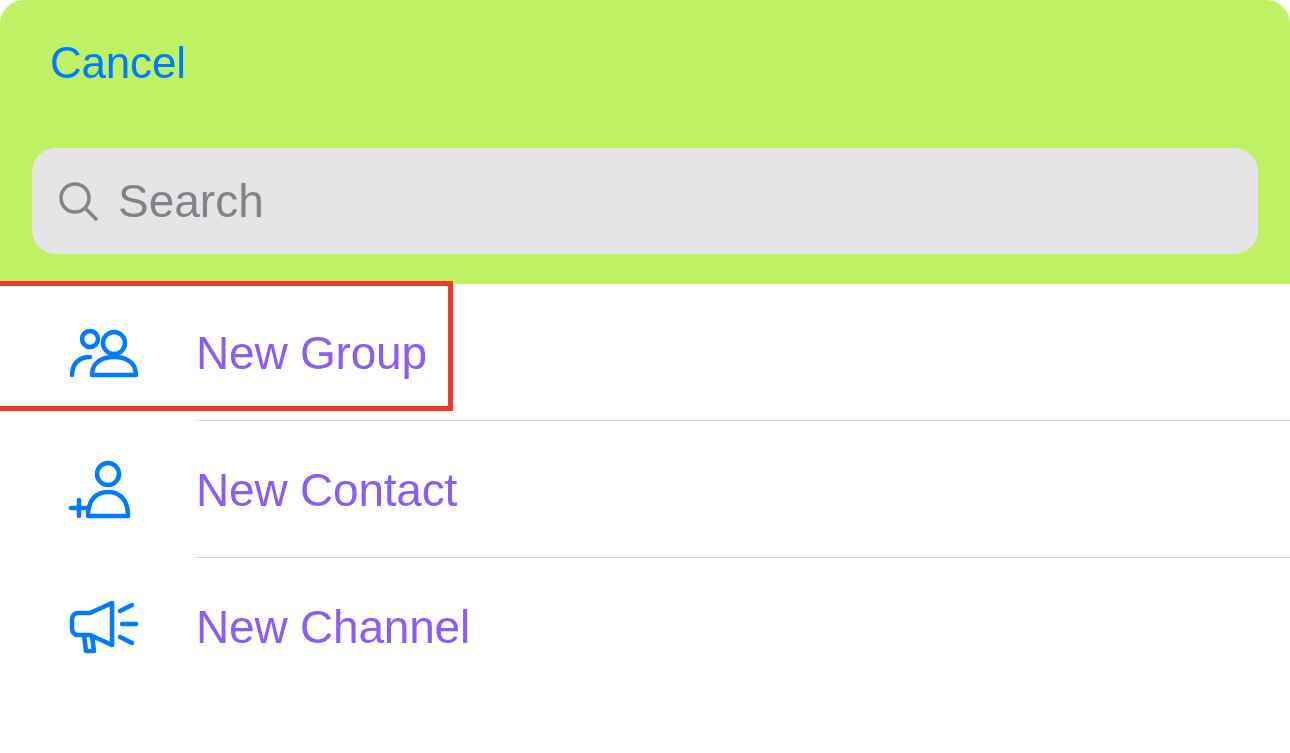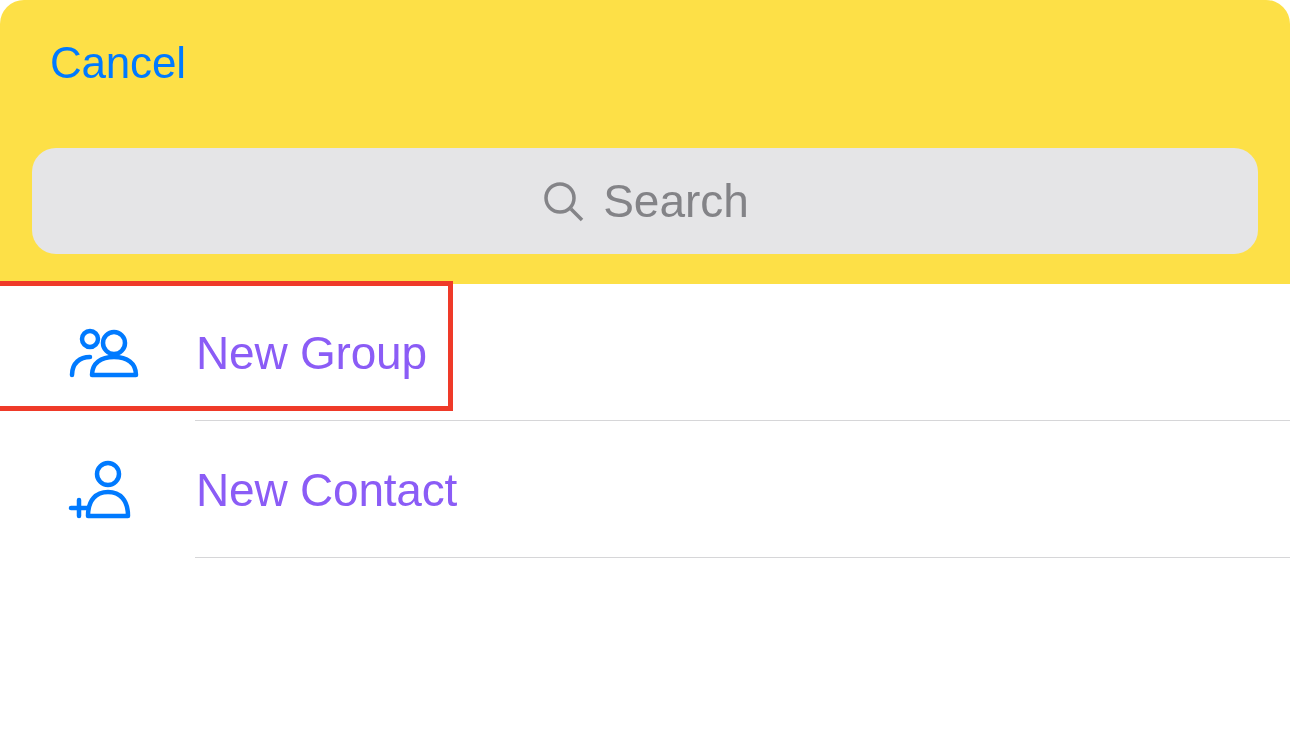--- a/index.html
+++ b/index.html
@@ -8,21 +8,21 @@
       box-sizing: border-box;
     }
     body {
       font-family: -apple-system, BlinkMacSystemFont, "Segoe UI", Helvetica, Arial, sans-serif;
       width: 1290px;
       height: 753px;
       background: #fff;
       overflow: hidden;
     }
     .header {
-      background: #fde047;
+      background: #bef264;
       padding: 38px 50px 30px 50px;
       border-top-left-radius: 24px;
       border-top-right-radius: 24px;
       position: relative;
     }
     .header-row {
       display: flex;
       align-items: center;
       margin-bottom: 60px;
     }
@@ -43,21 +43,21 @@
       font-weight: 600;
       color: #000;
       letter-spacing: 0.1px;
     }
     .search-container {
       background: #e5e5e7;
       border-radius: 24px;
       height: 106px;
       display: flex;
       align-items: center;
-      justify-content: center;
+      justify-content: flex-start;
       gap: 18px;
       padding: 0 24px;
       margin-left: -18px;
       margin-right: -18px;
     }
     .search-icon {
       width: 44px;
       height: 44px;
       stroke: #848488;
       stroke-width: 3.5;
@@ -154,14 +154,26 @@
         <circle cx="40" cy="16" r="11"></circle>
         <path d="M 20 58 C 20 42, 28 34, 40 34 C 52 34, 60 42, 60 58 Z"></path>
         <line x1="3" y1="50" x2="19" y2="50"></line>
         <line x1="11" y1="42" x2="11" y2="58"></line>
       </svg>
     </div>
     <span class="list-item-label">New Contact</span>
     <div class="divider"></div>
   </div>
 
+  <div class="list-item">
+    <div class="list-item-icon-wrap">
+      <svg viewBox="0 0 72 60" width="72" height="60" fill="none" stroke="#007aff" stroke-width="4.5" stroke-linecap="round" stroke-linejoin="round">
+        <path d="M 44 6 L 44 48 L 22 38 L 10 38 C 6 38 4 35 4 31 L 4 23 C 4 19 6 16 10 16 L 22 16 Z"></path>
+        <path d="M 16 38 L 18 54 L 26 54 L 24 39"></path>
+        <line x1="54" y1="27" x2="68" y2="27"></line>
+        <line x1="52" y1="14" x2="64" y2="8"></line>
+        <line x1="52" y1="40" x2="64" y2="46"></line>
+      </svg>
+    </div>
+    <span class="list-item-label">New Channel</span>
+  </div>
 
 </div>
 
 </body></html>

